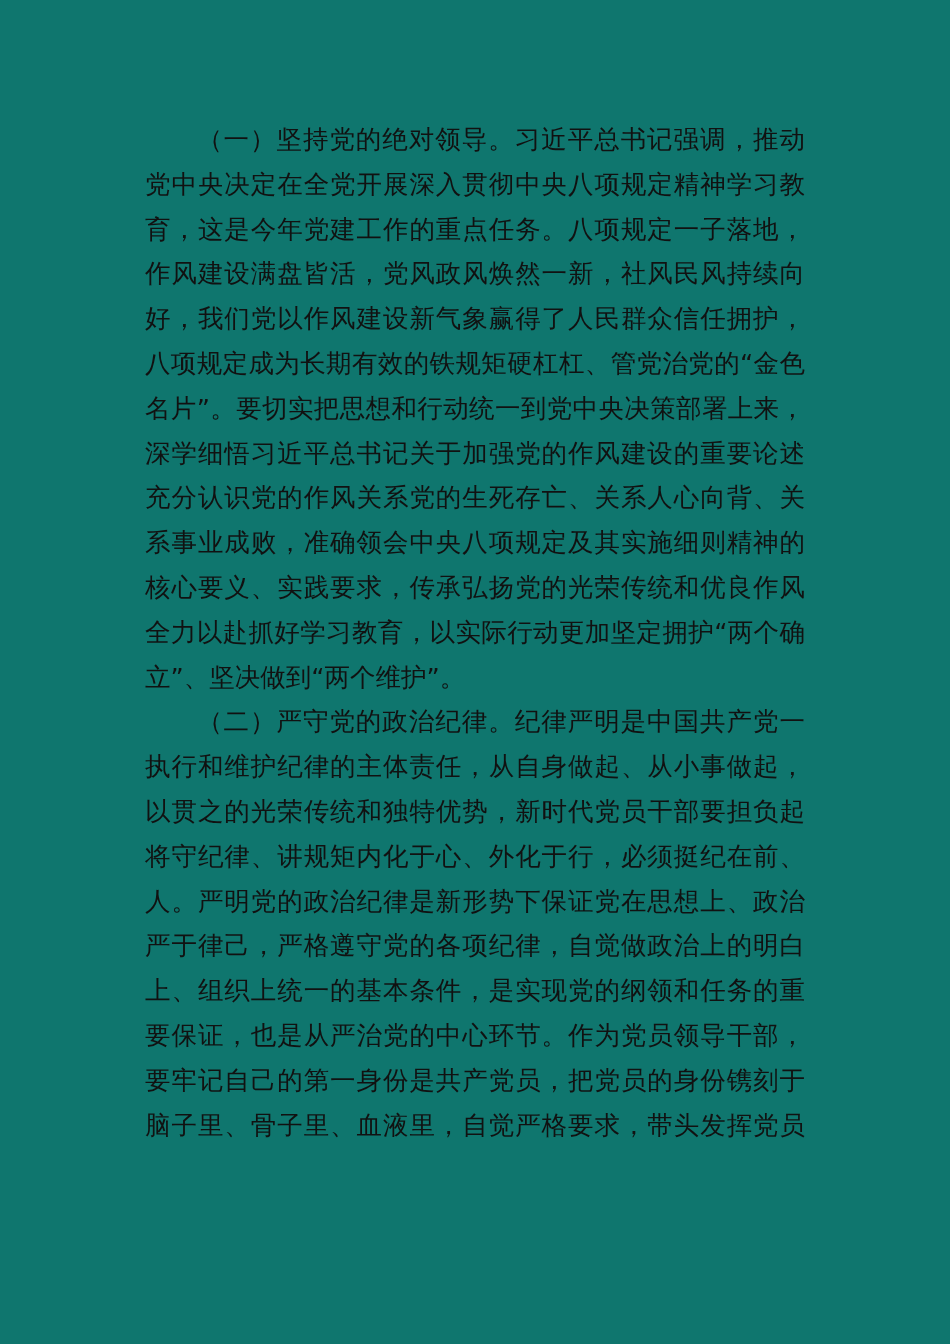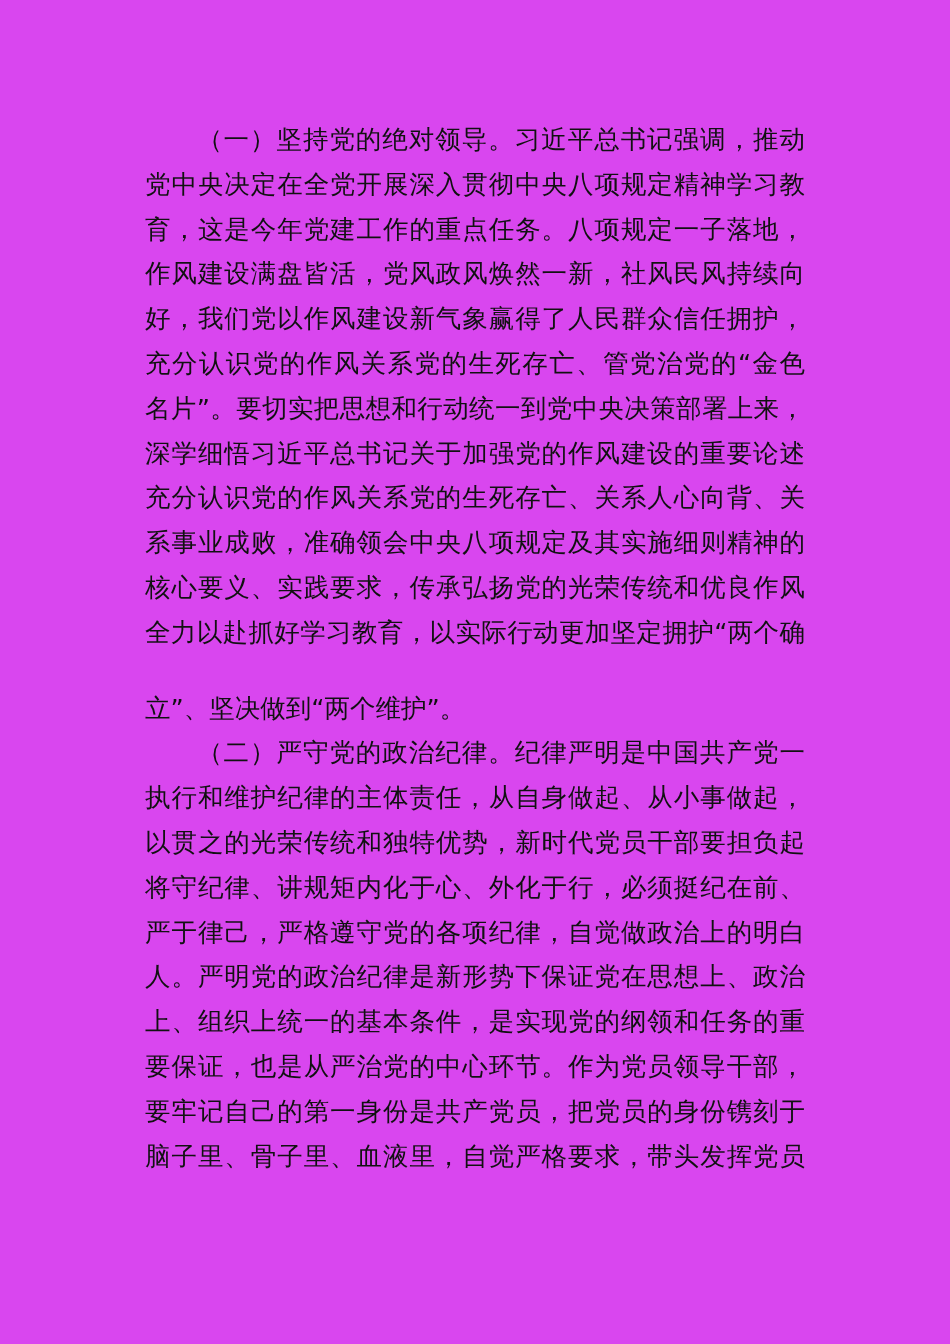--- a/index.html
+++ b/index.html
@@ -12,21 +12,21 @@
       height: 1344px;
       position: relative;
       overflow: hidden;
     }
     .page {
       position: absolute;
       left: 0;
       top: 0;
       width: 950px;
       height: 1344px;
-      background: #d946ef;
+      background: #0f766e;
     }
     .content {
       position: absolute;
       left: 145px;
       top: 117px;
       width: 660px;
     }
     .line {
       display: block;
       height: 44.8px;
@@ -37,52 +37,51 @@
       white-space: nowrap;
       text-align: justify;
       text-align-last: justify;
       letter-spacing: 0;
     }
     .line.indent {
       padding-left: 52px;
     }
     .line.last {
       text-align-last: left;
-      margin-top: 31px;
     }
   </style>
 </head>
 <body>
 
 <div class="page">
   <div class="content">
 
     <div>
       <span class="line indent">（一）坚持党的绝对领导。习近平总书记强调，推动</span>
       <span class="line">党中央决定在全党开展深入贯彻中央八项规定精神学习教</span>
       <span class="line">育，这是今年党建工作的重点任务。八项规定一子落地，</span>
       <span class="line">作风建设满盘皆活，党风政风焕然一新，社风民风持续向</span>
       <span class="line">好，我们党以作风建设新气象赢得了人民群众信任拥护，</span>
-      <span class="line">充分认识党的作风关系党的生死存亡、管党治党的“金色</span>
+      <span class="line">八项规定成为长期有效的铁规矩硬杠杠、管党治党的“金色</span>
       <span class="line">名片”。要切实把思想和行动统一到党中央决策部署上来，</span>
       <span class="line">深学细悟习近平总书记关于加强党的作风建设的重要论述</span>
       <span class="line">充分认识党的作风关系党的生死存亡、关系人心向背、关</span>
       <span class="line">系事业成败，准确领会中央八项规定及其实施细则精神的</span>
       <span class="line">核心要义、实践要求，传承弘扬党的光荣传统和优良作风</span>
       <span class="line">全力以赴抓好学习教育，以实际行动更加坚定拥护“两个确</span>
       <span class="line last">立”、坚决做到“两个维护”。</span>
     </div>
 
     <div>
       <span class="line indent">（二）严守党的政治纪律。纪律严明是中国共产党一</span>
       <span class="line">执行和维护纪律的主体责任，从自身做起、从小事做起，</span>
       <span class="line">以贯之的光荣传统和独特优势，新时代党员干部要担负起</span>
       <span class="line">将守纪律、讲规矩内化于心、外化于行，必须挺纪在前、</span>
+      <span class="line">人。严明党的政治纪律是新形势下保证党在思想上、政治</span>
       <span class="line">严于律己，严格遵守党的各项纪律，自觉做政治上的明白</span>
-      <span class="line">人。严明党的政治纪律是新形势下保证党在思想上、政治</span>
       <span class="line">上、组织上统一的基本条件，是实现党的纲领和任务的重</span>
       <span class="line">要保证，也是从严治党的中心环节。作为党员领导干部，</span>
       <span class="line">要牢记自己的第一身份是共产党员，把党员的身份镌刻于</span>
       <span class="line">脑子里、骨子里、血液里，自觉严格要求，带头发挥党员</span>
     </div>
 
   </div>
 </div>
 
 </body></html>

